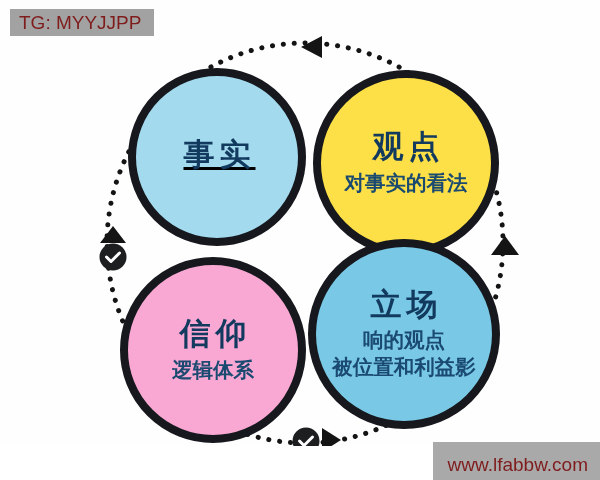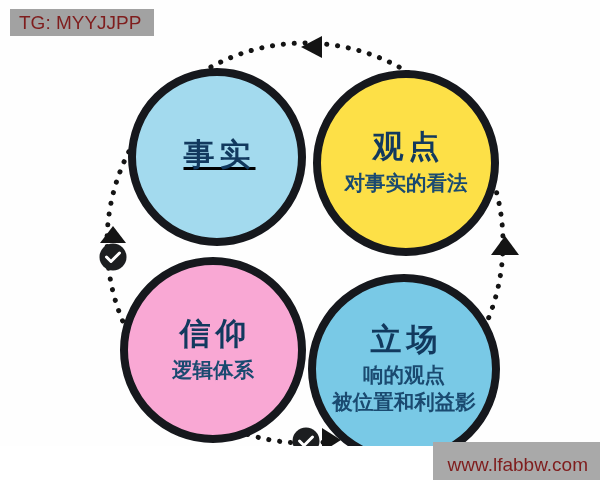--- a/index.html
+++ b/index.html
@@ -20,21 +20,21 @@
     letter-spacing:5px; text-indent:5px; line-height:1.15; margin-bottom:5px;
   }
   .circle .sub {
     font-size:20.5px; font-weight:bold; color:#1a4a70;
     line-height:1.32; white-space:nowrap;
   }
   .sub:empty { display:none; }
   .circle.fact    { left:128px; top:68px;  width:178px; height:178px; }
   .circle.opinion { left:313px; top:70px;  width:186px; height:186px; }
   .circle.belief  { left:120px; top:257px; width:186px; height:186px; }
-  .circle.stance  { left:308px; top:274px; width:192px; height:190px;justify-content:center; }
+  .circle.stance  { left:308px; top:239px; width:192px; height:190px;justify-content:center; }
   .white-band {
     position:absolute; left:0; top:446px; width:600px; height:34px;
     background:#ffffff; z-index:3;
   }
   .wm {
     position:absolute; z-index:4; color:#7f1d1d;
     font-family:"Liberation Sans", sans-serif; font-size:19px;
     display:flex; align-items:center;
   }
   .wm-tl { left:10px; top:9px; height:27px; padding:0 13px 0 9px; background:#a2a2a2; }

